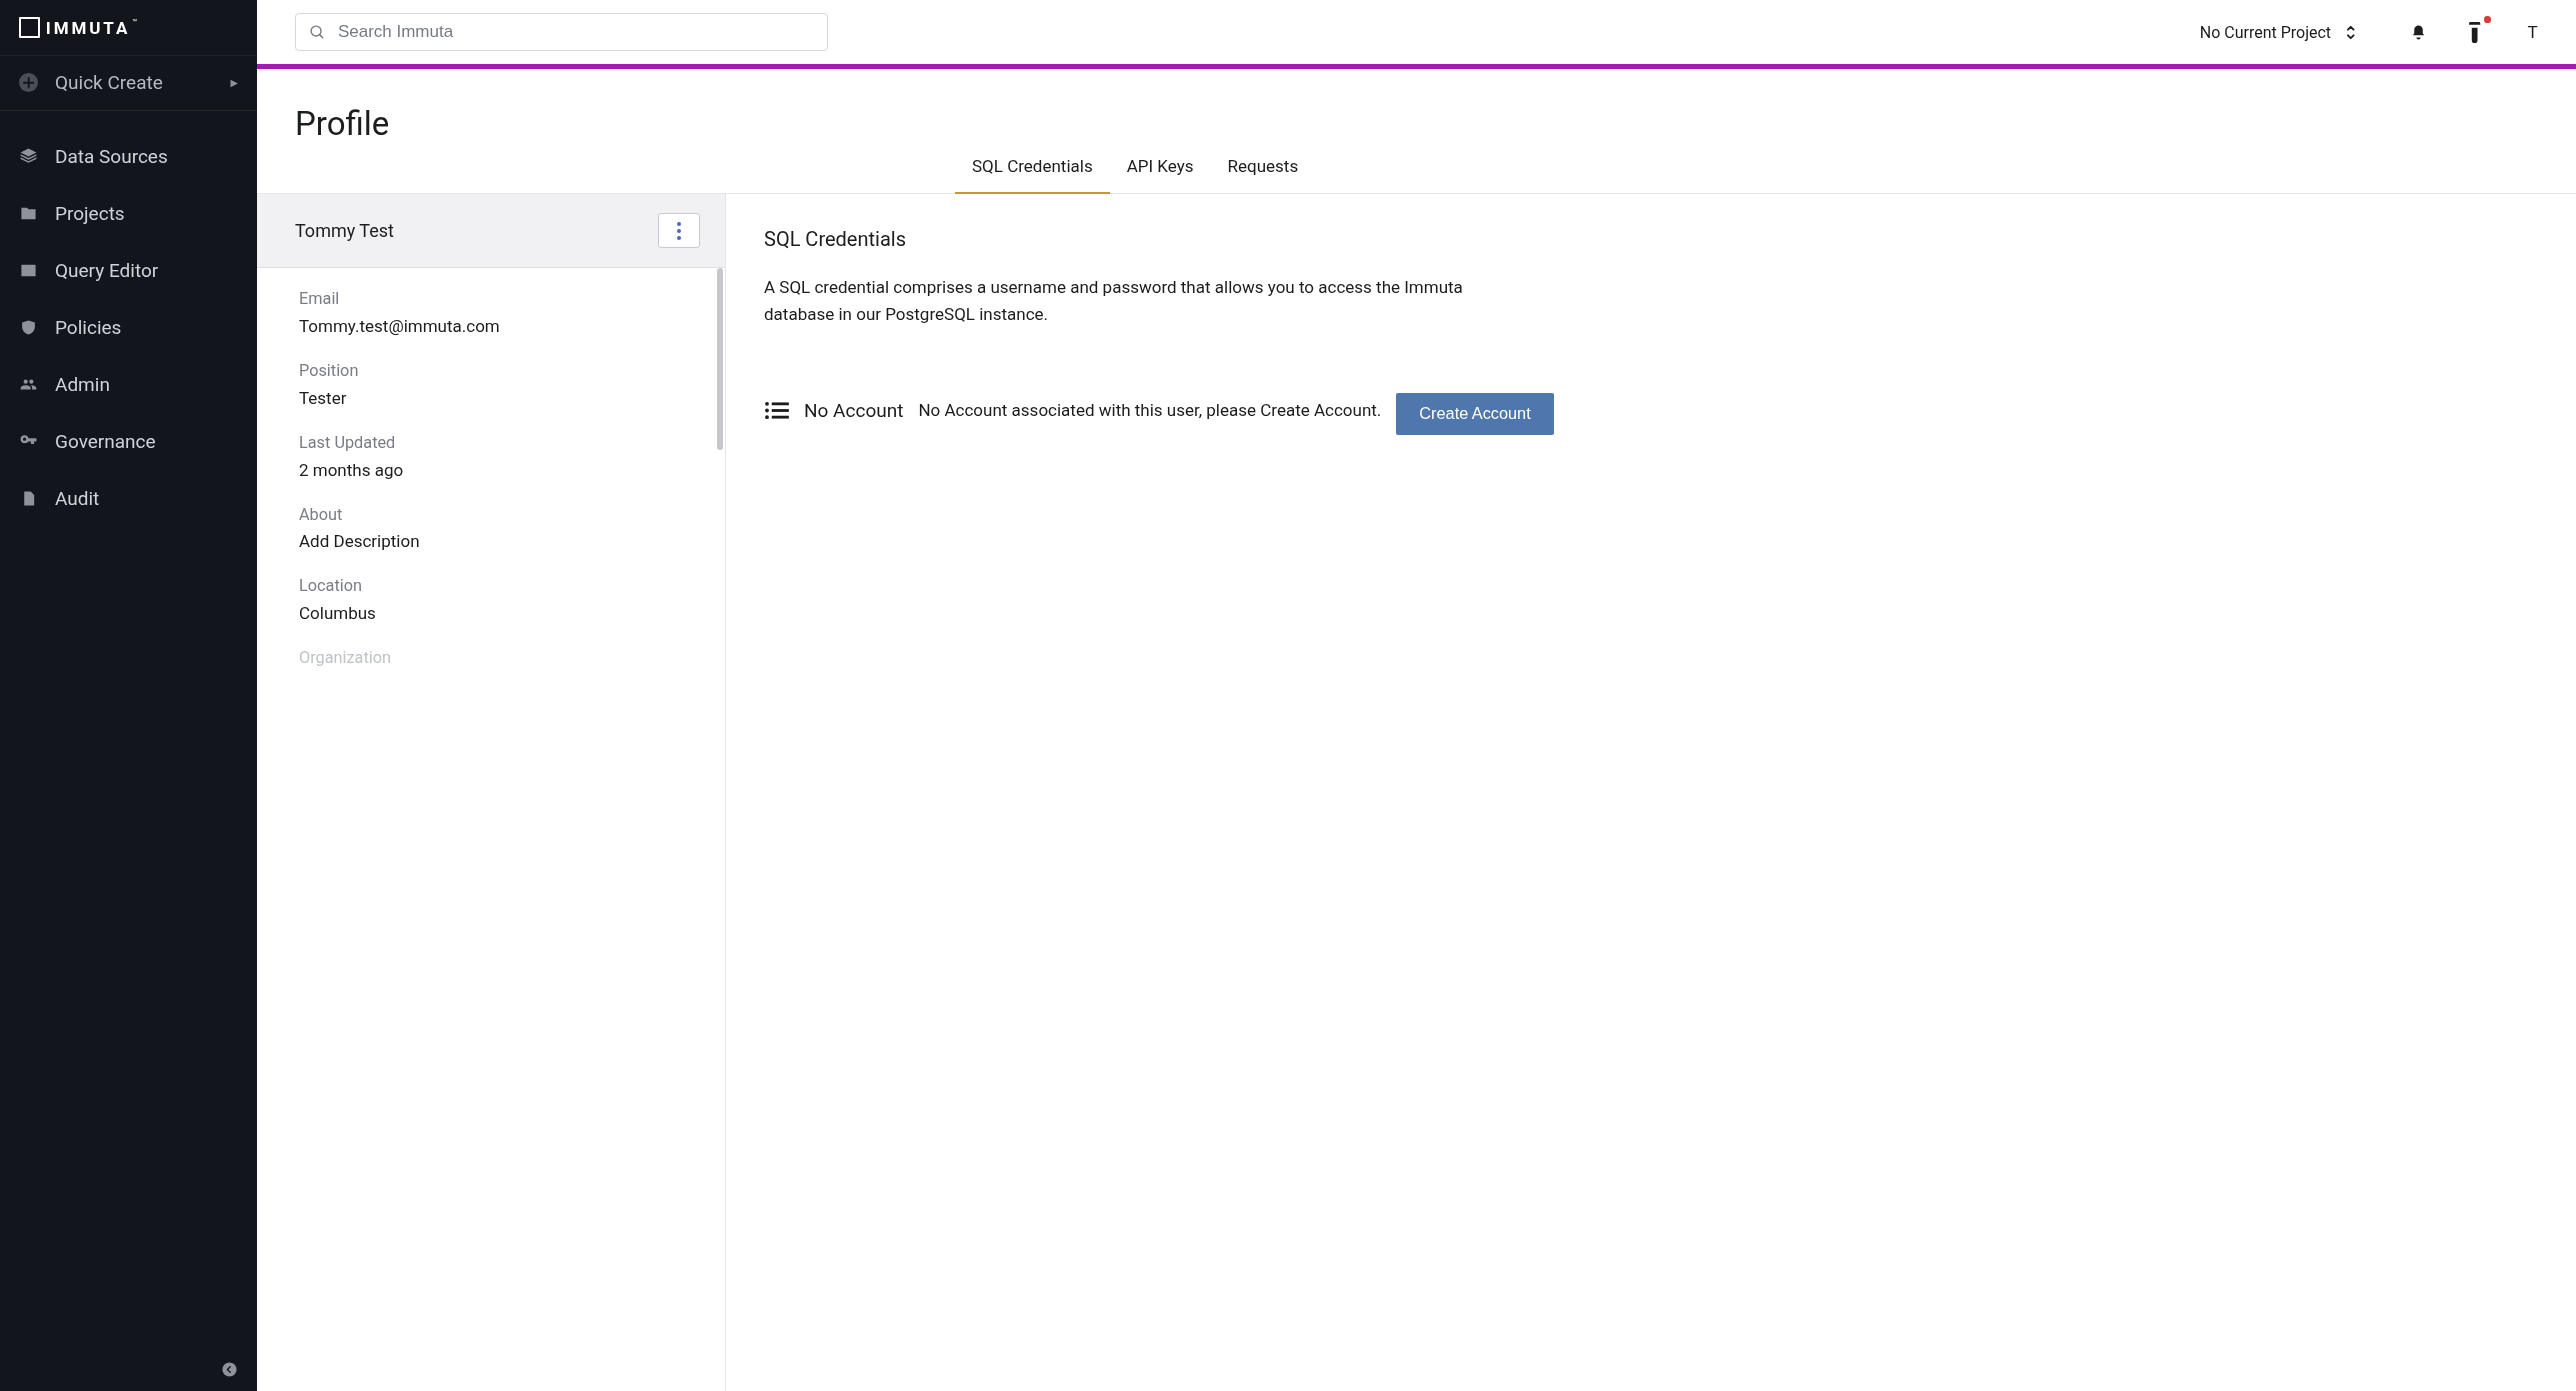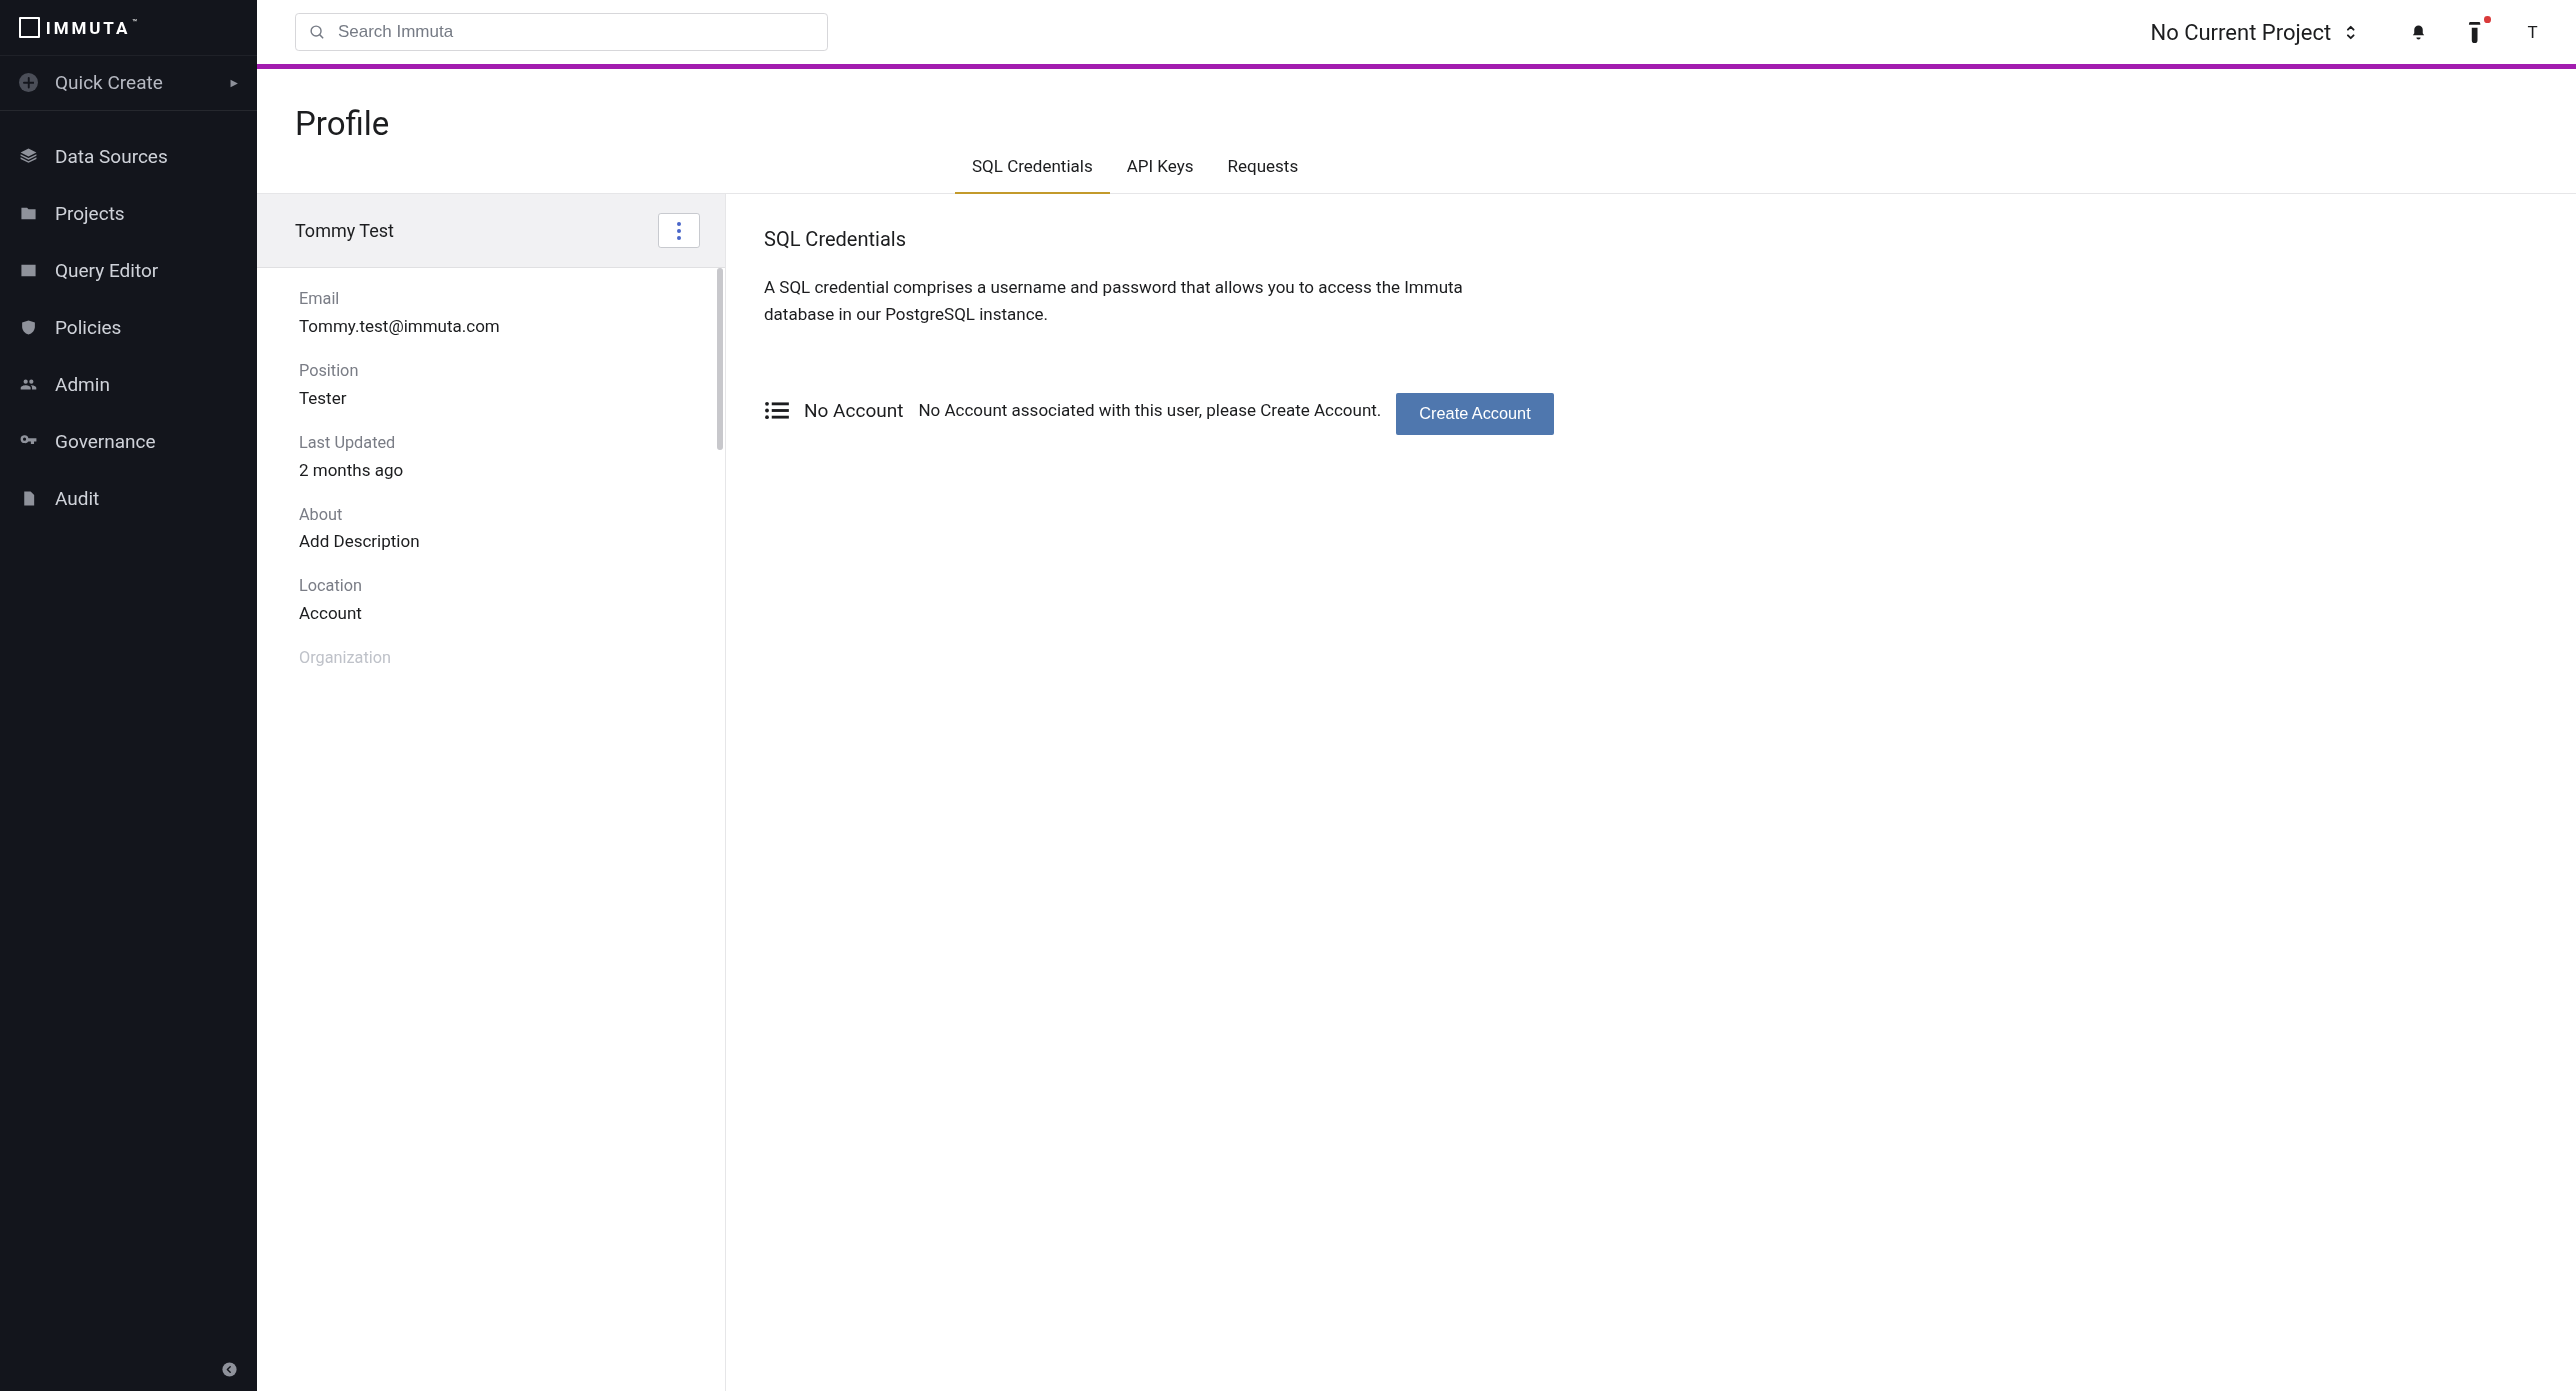--- a/index.html
+++ b/index.html
@@ -35,21 +35,21 @@
 
   
   .main { flex:1; display:flex; flex-direction:column; min-width:0; }
 
   
   .topbar { display:flex; align-items:center; padding: 13.4px 31px 13.4px 38px; border-bottom:5px solid #a21caf; gap: 19px; }
   .search-wrap { width: 533px; border:1px solid #d7d7da; border-radius:3.8px; display:flex; align-items:center; padding:7.7px 13.4px; gap:11.5px; }
   .search-wrap input { border:none; outline:none; font-size:17px; flex:1; color:#333; }
   .search-wrap input::placeholder { color:#767b85; }
   .topbar-spacer { flex:1; }
-  .proj-select { display:flex; align-items:center; gap:13.4px; color:#1c1d1f; font-size:22px; cursor:pointer; }
+  .proj-select { display:flex; align-items:center; gap:13.4px; color:#1c1d1f; font-size:16px; cursor:pointer; }
   .top-icons { display:flex; align-items:center; gap:35px; margin-left:33px; }
   .top-icon { width:21px; height:21px; display:flex; align-items:center; justify-content:center; color:#1c1d1f; cursor:pointer; position:relative; }
   .badge-dot { position:absolute; top:-5.7px; right:-5.7px; width:6.7px; height:6.7px; background:#d93a3a; border-radius:50%; }
   .avatar-letter { width:25px; display:flex; align-items:center; justify-content:center; color:#1c1d1f; font-size:17px; cursor:pointer; }
 
   
   .profile-head { padding: 35px 0 0 38px; }
   .profile-head h1 { font-size:33px; font-weight:400; }
 
   
@@ -261,21 +261,21 @@
           <div class="field">
             <div class="field-label">Last Updated</div>
             <div class="field-value">2 months ago</div>
           </div>
           <div class="field">
             <div class="field-label">About</div>
             <div class="field-value">Add Description</div>
           </div>
           <div class="field">
             <div class="field-label">Location</div>
-            <div class="field-value">Account</div>
+            <div class="field-value">Columbus</div>
           </div>
           <div class="cutoff">Organization</div>
         </div>
       </div>
     </div>
 
     <div class="right-panel">
       <div class="section-title">SQL Credentials</div>
       <div class="section-desc">A SQL credential comprises a username and password that allows you to access the Immuta database in our PostgreSQL instance.</div>
 

